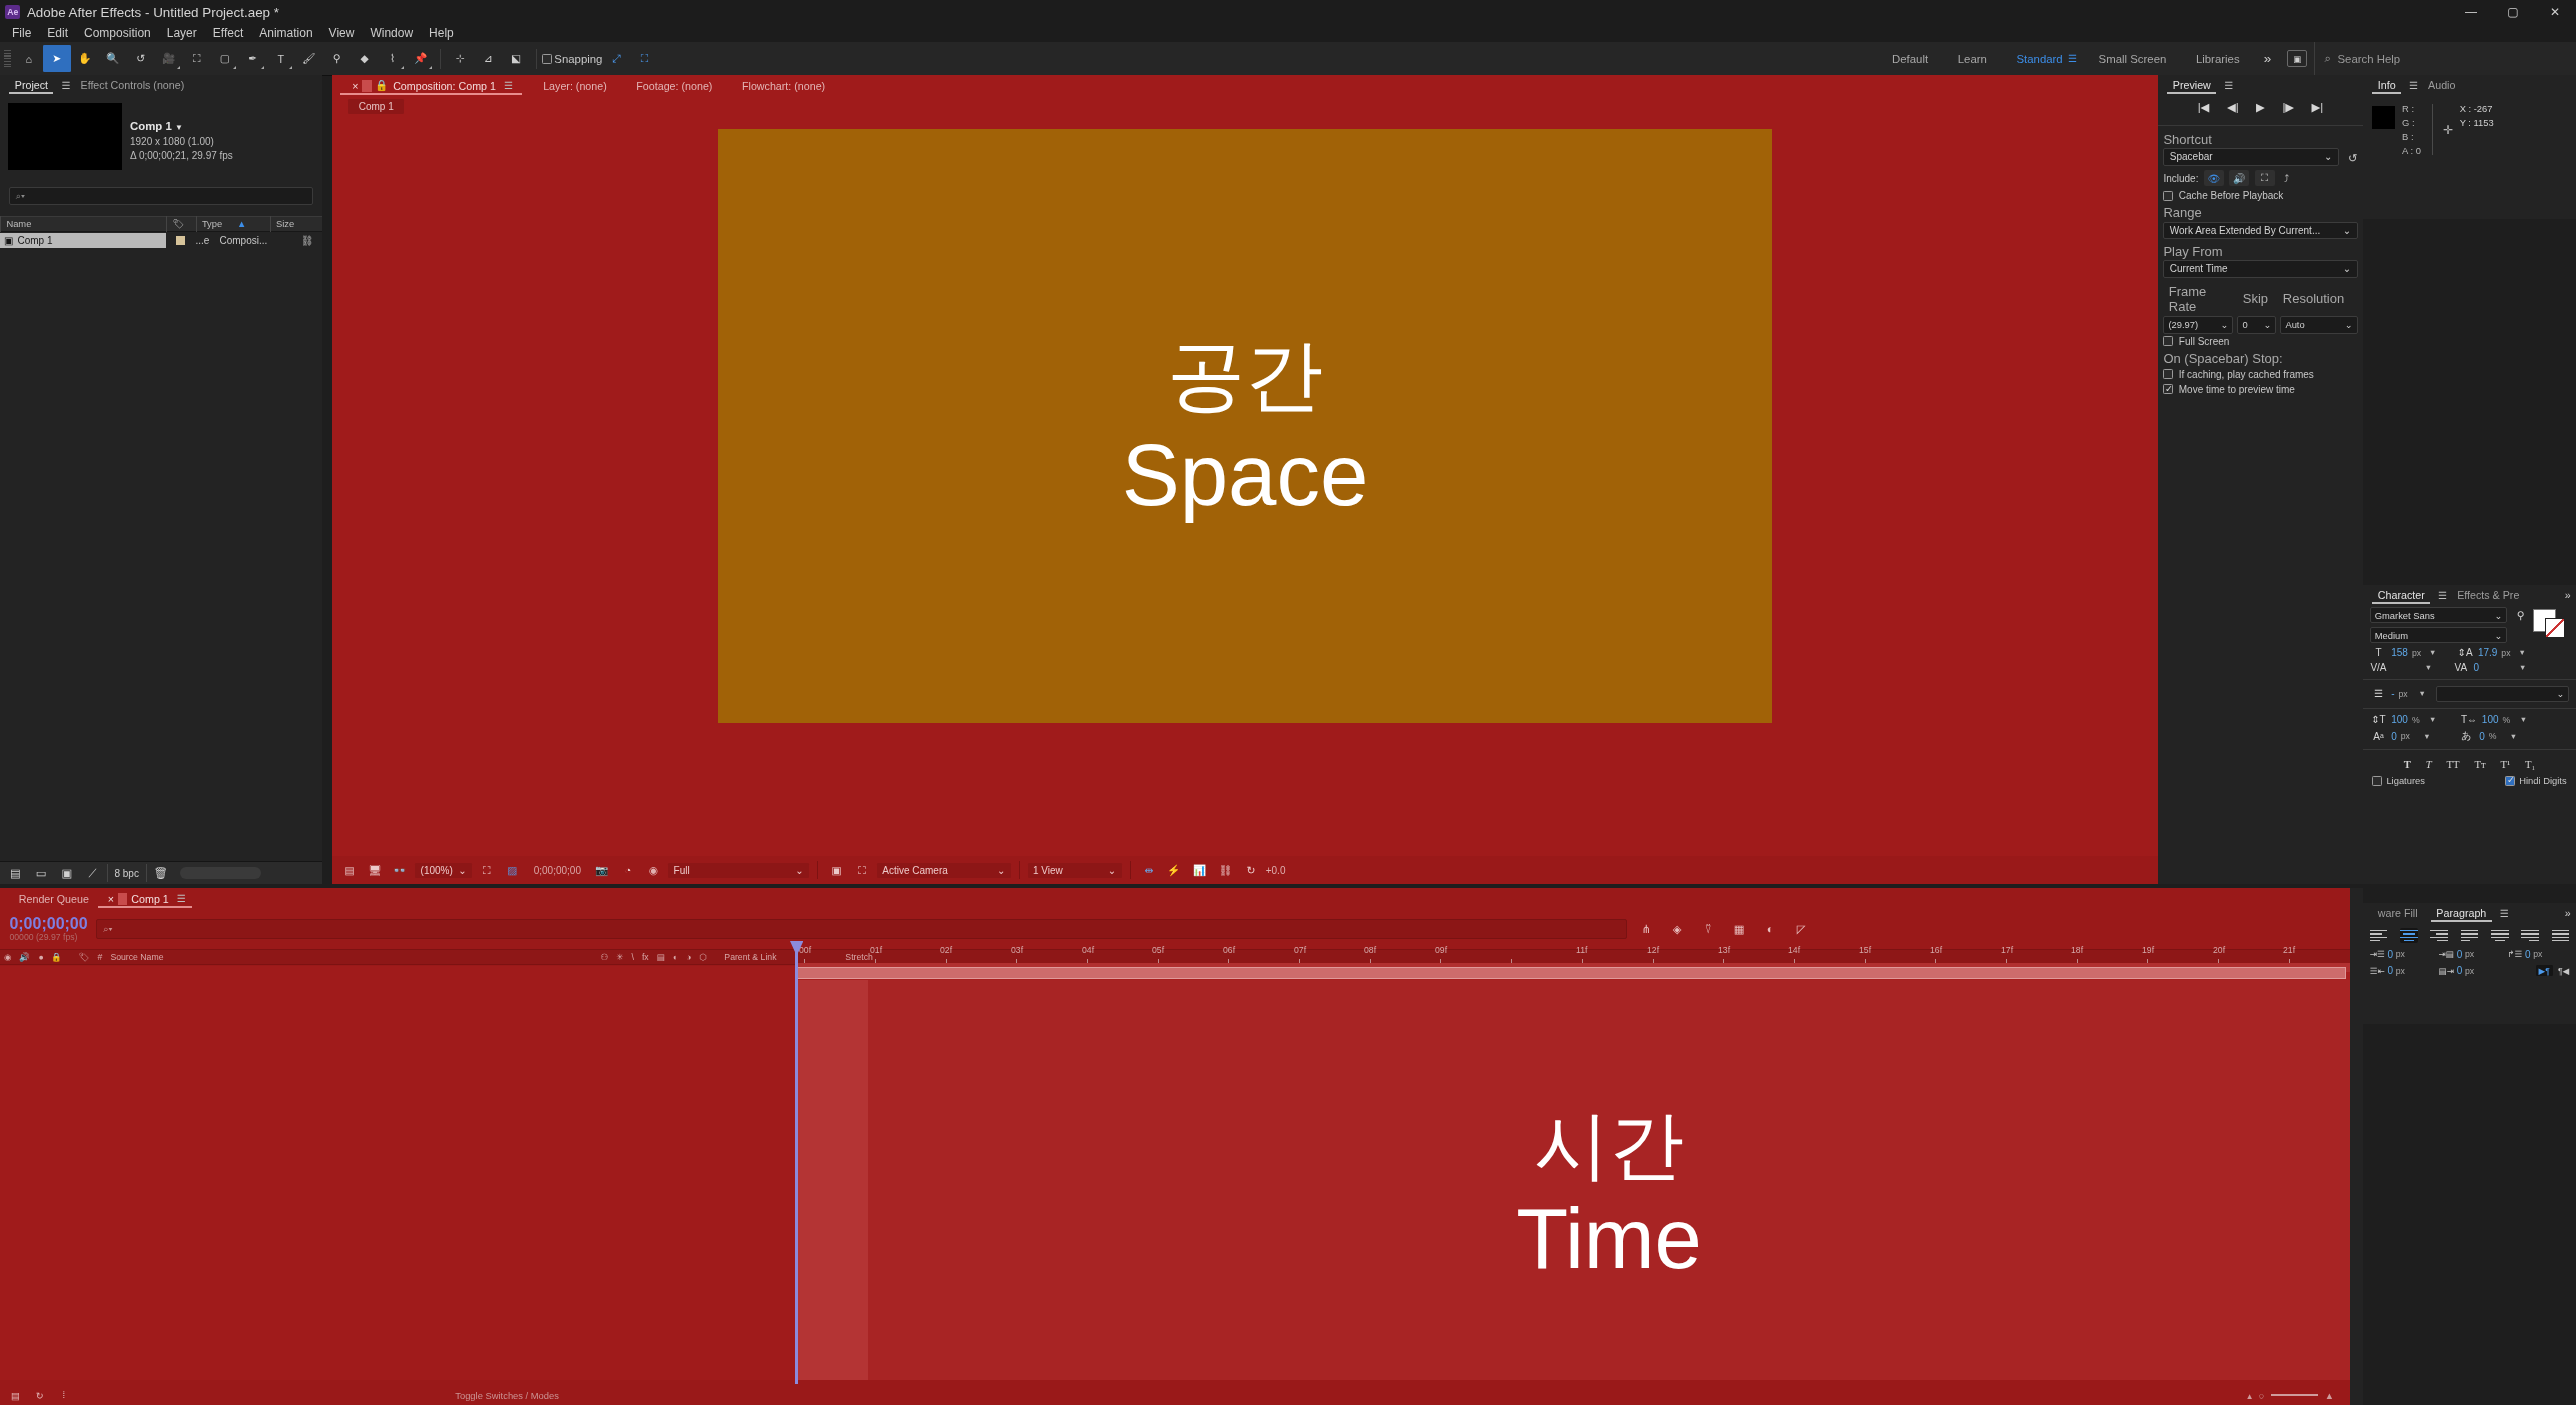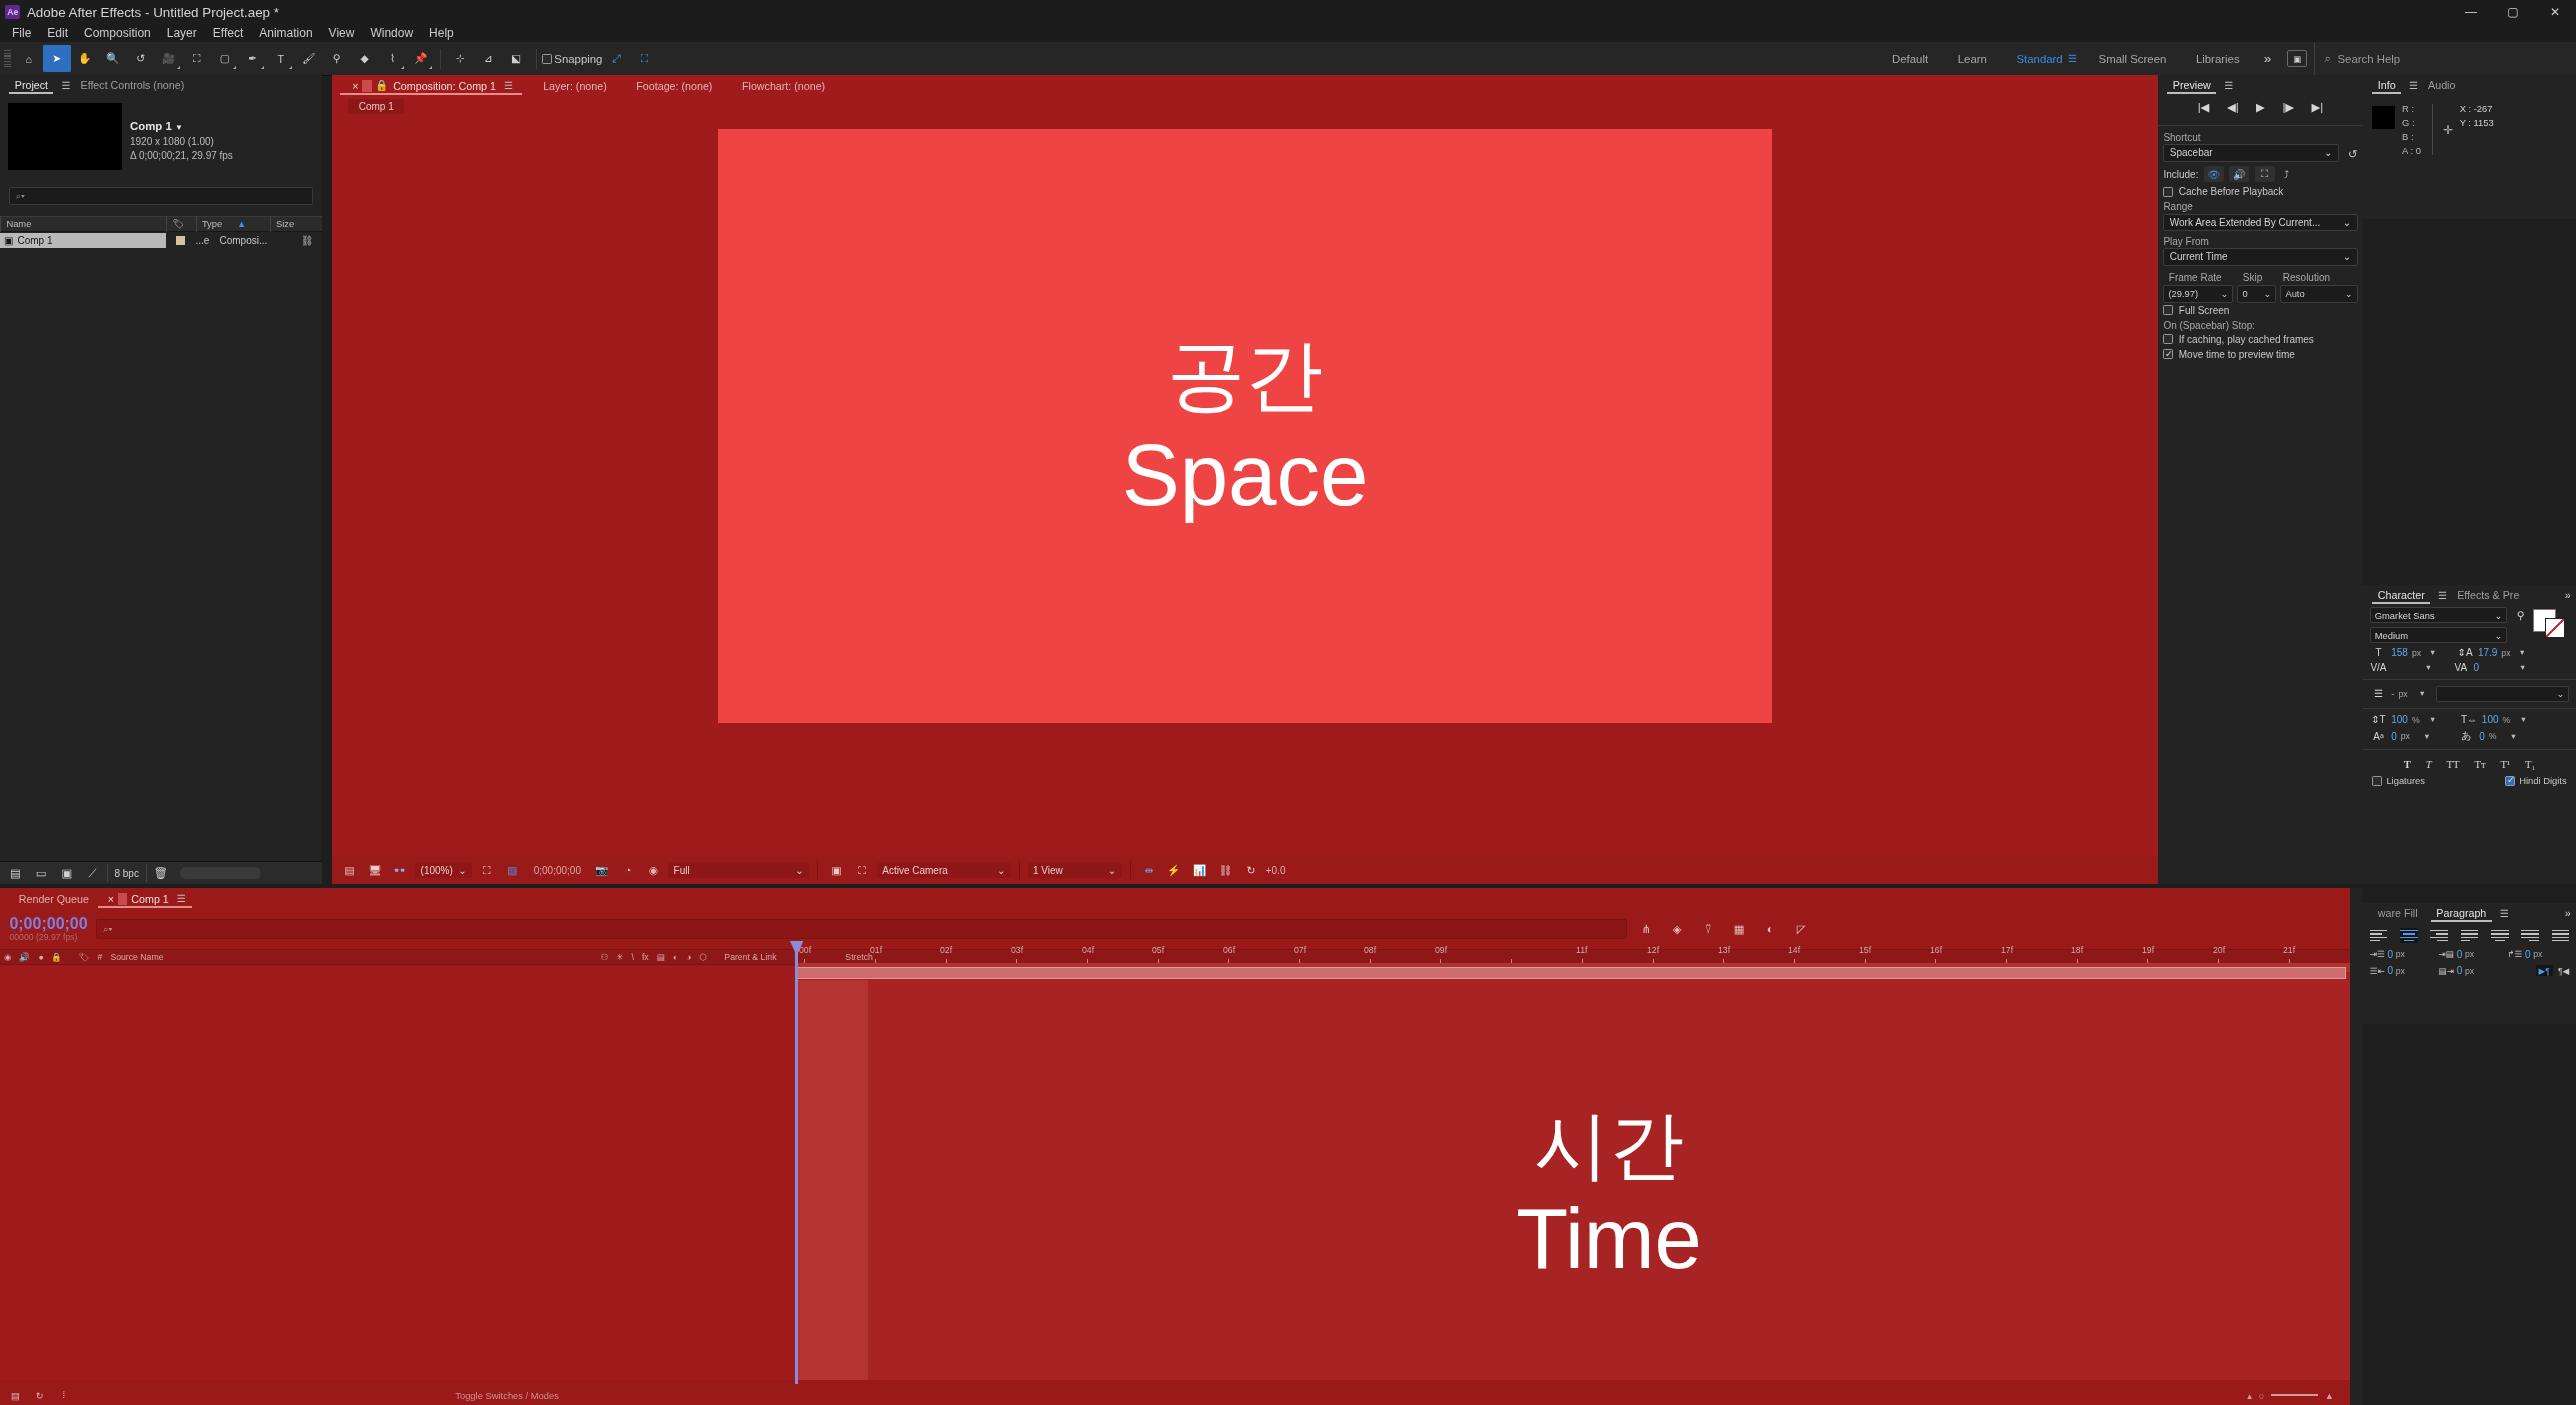--- a/index.html
+++ b/index.html
@@ -145,21 +145,21 @@
   #comp-sub { height: 20px; display: flex; align-items: center; padding-left: 16px; }
   #comp-sub .chip {
     background: #8d1717; color: #e7c5c5; font-size: 10px; padding: 2px 10.7px;
     border-radius: 1.3px;
   }
   #comp-canvas-wrap {
     position: absolute; top: 42px; left: 0; right: 0; bottom: 28px;
     display: flex; align-items: flex-start; justify-content: center;
   }
   #comp-canvas {
-    margin-top: 12px; width: 1054px; height: 594px; background: #ef4444;
+    margin-top: 12px; width: 1054px; height: 594px; background: #a16207;
     display: flex; flex-direction: column; align-items: center;
     justify-content: center; gap: 0;
   }
   #comp-canvas .ko { color: #fff; font-size: 78px; line-height: 1.25;
     font-family: "DejaVu Sans", sans-serif; }
   #comp-canvas .en { color: #fff; font-size: 87px; line-height: 1.15;
     font-family: "Liberation Sans", sans-serif; font-weight: 300; }
   #comp-bottom {
     position: absolute; bottom: 0; left: 0; width: 1826px; height: 28px;
     background: #9a1919; display: flex; align-items: center; gap: 4px;
@@ -168,21 +168,21 @@
   #comp-bottom .ci { width: 21.5px; height: 20px; display:flex; align-items:center;
     justify-content:center; color: #eccaca; font-size: 10.7px;}
   .ddown { display:flex; align-items:center; gap:5.4px; background:#8d1616;
     border-radius:1.3px; padding: 2px 5.4px; font-size: 10px; color:#eecaca; }
   .vdiv { width:0.7px; height:17.5px; background:#7d1212; margin:0 4px; }
 
   
   #preview { left: 2158px; top: 75px; width: 205px; height: 809px; background: #232323; }
   #prev-transport { display:flex; justify-content:center; gap: 17.5px; padding: 5.4px 0 6.7px; }
   #prev-transport span { color: #d6d6d6; font-size: 11.4px; }
-  .plabel { font-size: 10px; color: #a9a9a9; padding: 2px 5.4px 1.3px; }
+  .plabel { font-size: 13px; color: #a9a9a9; padding: 2px 5.4px 1.3px; }
   .pselect {
     margin: 0 5.4px 2.7px 5.4px; height: 17.5px; background: #1b1b1b; border: 0.7px solid #3c3c3c;
     border-radius: 2px; display: flex; align-items: center; padding: 0 5.4px;
     font-size: 10px; color: #d3d3d3; justify-content: space-between;
   }
   .pline { display:flex; align-items:center; padding: 2px 5.4px; gap:5.4px; font-size:10px; }
   .bbtn { width: 20px; height: 16px; background: #303030; border-radius: 2px;
     display:flex; align-items:center; justify-content:center; color:#3c8ee8; font-size:10px;}
   .hr { height:0.7px; background:#383838; margin: 4px 0; }
   .smallbox {

